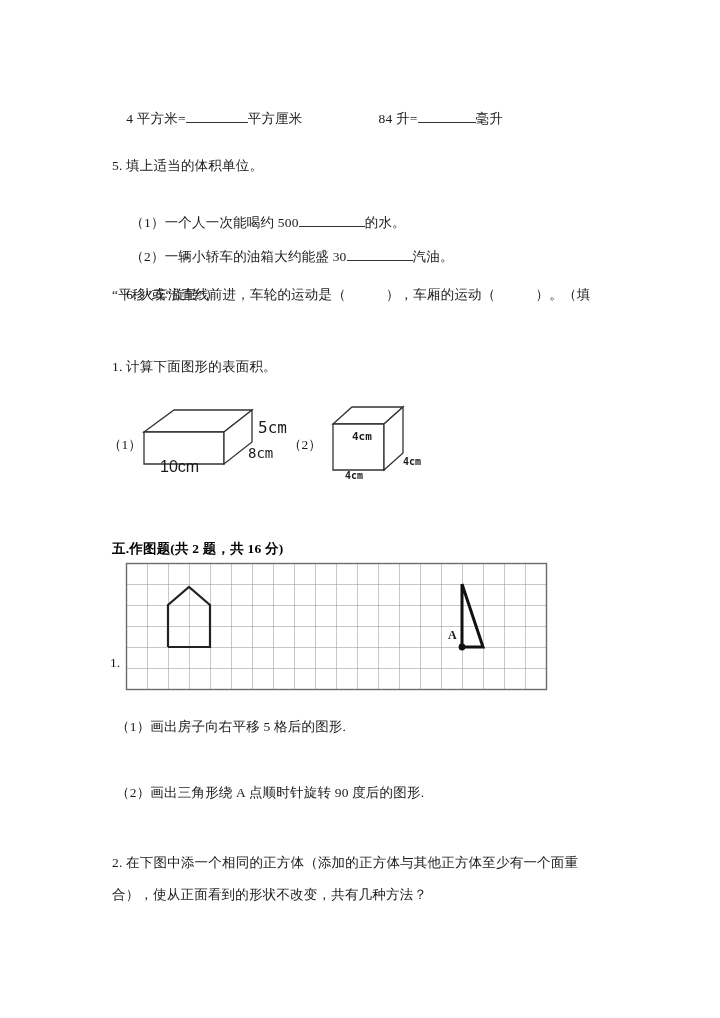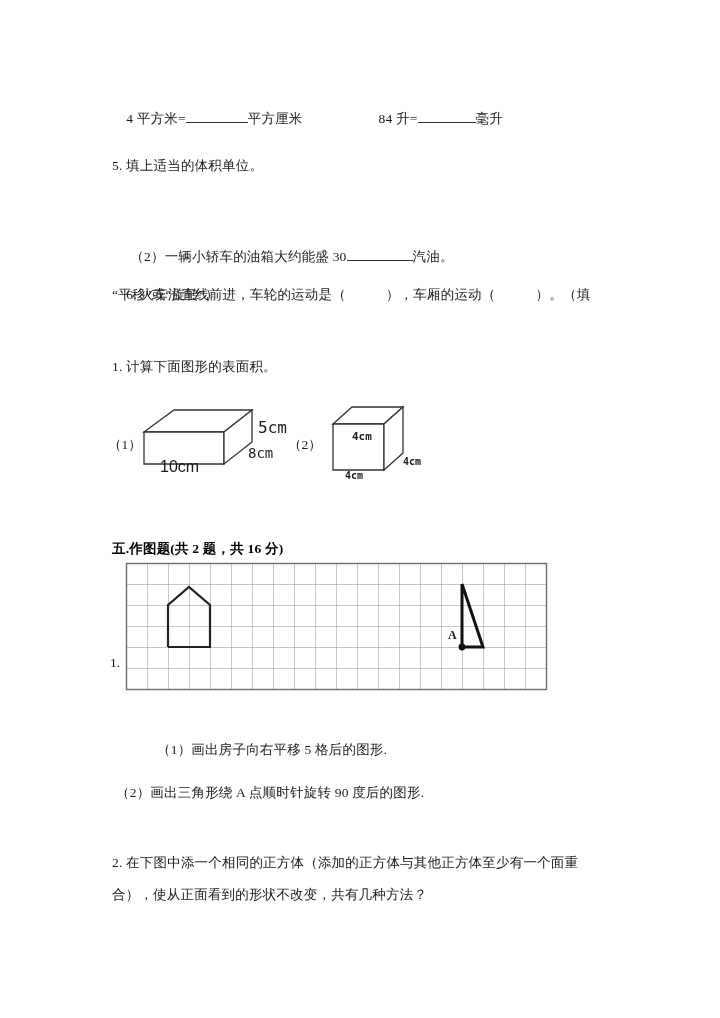--- a/index.html
+++ b/index.html
@@ -71,20 +71,23 @@
 <body>
 
 <div class="page">
 
   <div class="ln" style="left:112px; top:86px;">
     <span>4 平方米=</span><span class="blank" style="width:62px;"></span><span>平方厘米</span><span style="display:inline-block;width:76px;"></span><span>84 升=</span><span class="blank" style="width:58px;"></span><span>毫升</span>
   </div>
 
   <div class="ln" style="left:112px; top:155px;">5. 填上适当的体积单位。</div>
 
+  <div class="ln" style="left:116px; top:190px;">
+    <span>（1）一个人一次能喝约 500</span><span class="blank" style="width:66px;"></span><span>的水。</span>
+  </div>
 
   <div class="ln" style="left:116px; top:224px;">
     <span>（2）一辆小轿车的油箱大约能盛 30</span><span class="blank" style="width:66px;"></span><span>汽油。</span>
   </div>
 
   <div class="ln" style="left:112px; top:262px;">
     <span>6. 火车沿直线前进，车轮的运动是（</span><span class="paren-gap"></span><span>），车厢的运动（</span><span class="paren-gap"></span><span>）。（填</span>
   </div>
   <div class="ln" style="left:112px; top:284px;">“平移”或“旋转”）</div>
 
@@ -141,19 +144,19 @@
       </g>
 
       <g stroke="#111" stroke-width="3" fill="none" stroke-linejoin="miter">
         <polyline points="336,21 336,84 357,84 336,21"></polyline>
       </g>
       <circle cx="336" cy="84" r="3.4" fill="#111"></circle>
     </svg>
   </div>
   <div class="small-label" style="left:448px; top:628px; font-size:12px; font-weight:bold; font-family:'Liberation Serif', serif;">A</div>
 
-  <div class="ln" style="left:116px; top:739px;margin-left:41px;">（1）画出房子向右平移 5 格后的图形.</div>
+  <div class="ln" style="left:116px; top:716px;">（1）画出房子向右平移 5 格后的图形.</div>
   <div class="ln" style="left:116px; top:782px;text-align:right;">（2）画出三角形绕 A 点顺时针旋转 90 度后的图形.</div>
 
   <div class="ln" style="left:112px; top:852px;">2. 在下图中添一个相同的正方体（添加的正方体与其他正方体至少有一个面重</div>
   <div class="ln" style="left:112px; top:884px;">合），使从正面看到的形状不改变，共有几种方法？</div>
 
 </div>
 
 </body></html>

